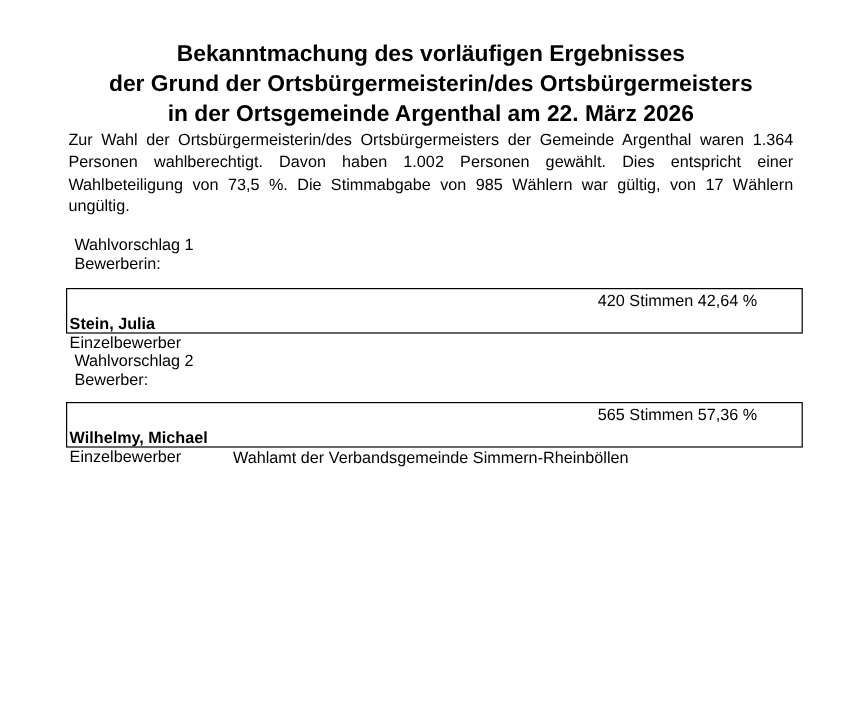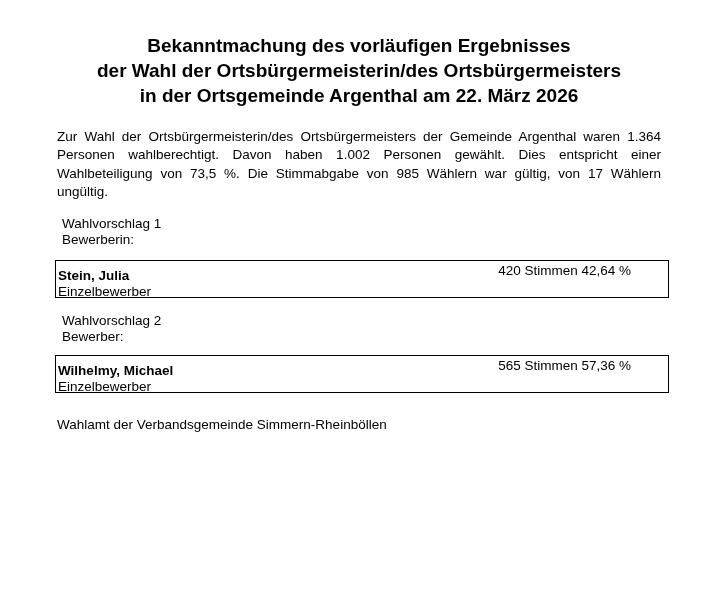--- a/index.html
+++ b/index.html
@@ -22,21 +22,20 @@
     height: 594px;
     padding: 33px 41px 0 57px;
   }
   .doc-title {
     font-size: 19px;
     line-height: 25px;
     font-weight: bold;
     text-align: center;
   }
   .intro-paragraph {
-    margin-top: 20px;
     text-align: justify;
   }
   .votes-intro {
     margin-top: 44px;
   }
   .proposal-block {
     margin: 15px 0 0 5px;
     line-height: 16px;
   }
   .result-box {
@@ -47,21 +46,21 @@
     height: 38px;
     border: 1px solid #000000;
     background: #ffffff;
   }
   .result-box.second {
     margin-top: 10px;
   }
   .candidate-block {
     position: absolute;
     left: 2px;
-    top: 7px;
+    top: 21px;
     line-height: 15.5px;
     white-space: nowrap;
   }
   .candidate-name {
     font-weight: bold;
   }
   .candidate-result {
     position: absolute;
     top: 2px;
     right: 37px;
@@ -69,31 +68,31 @@
     white-space: nowrap;
   }
   .conclusion-paragraph {
     margin-top: 38px;
     text-align: justify;
   }
   .conclusion-paragraph .bold-name {
     font-weight: bold;
   }
   .footer-line {
-    margin-top: 23px;
+    text-align: center;
   }
 </style>
 </head>
 <body>
 
 <div class="page">
 
   <div class="doc-title">
     <div>Bekanntmachung des vorläufigen Ergebnisses</div>
-    <div>der Wahl der Ortsbürgermeisterin/des Ortsbürgermeisters</div>
+    <div>der Grund der Ortsbürgermeisterin/des Ortsbürgermeisters</div>
     <div>in der Ortsgemeinde Argenthal am 22. März 2026</div>
   </div>
 
   <div class="intro-paragraph">Zur Wahl der Ortsbürgermeisterin/des Ortsbürgermeisters der Gemeinde Argenthal waren 1.364 Personen wahlberechtigt. Davon haben 1.002 Personen gewählt. Dies entspricht einer Wahlbeteiligung von 73,5 %. Die Stimmabgabe von 985 Wählern war gültig, von 17 Wählern ungültig.</div>
 
 
   <div class="proposal-block">
     <div>Wahlvorschlag 1</div>
     <div>Bewerberin:</div>
   </div>

